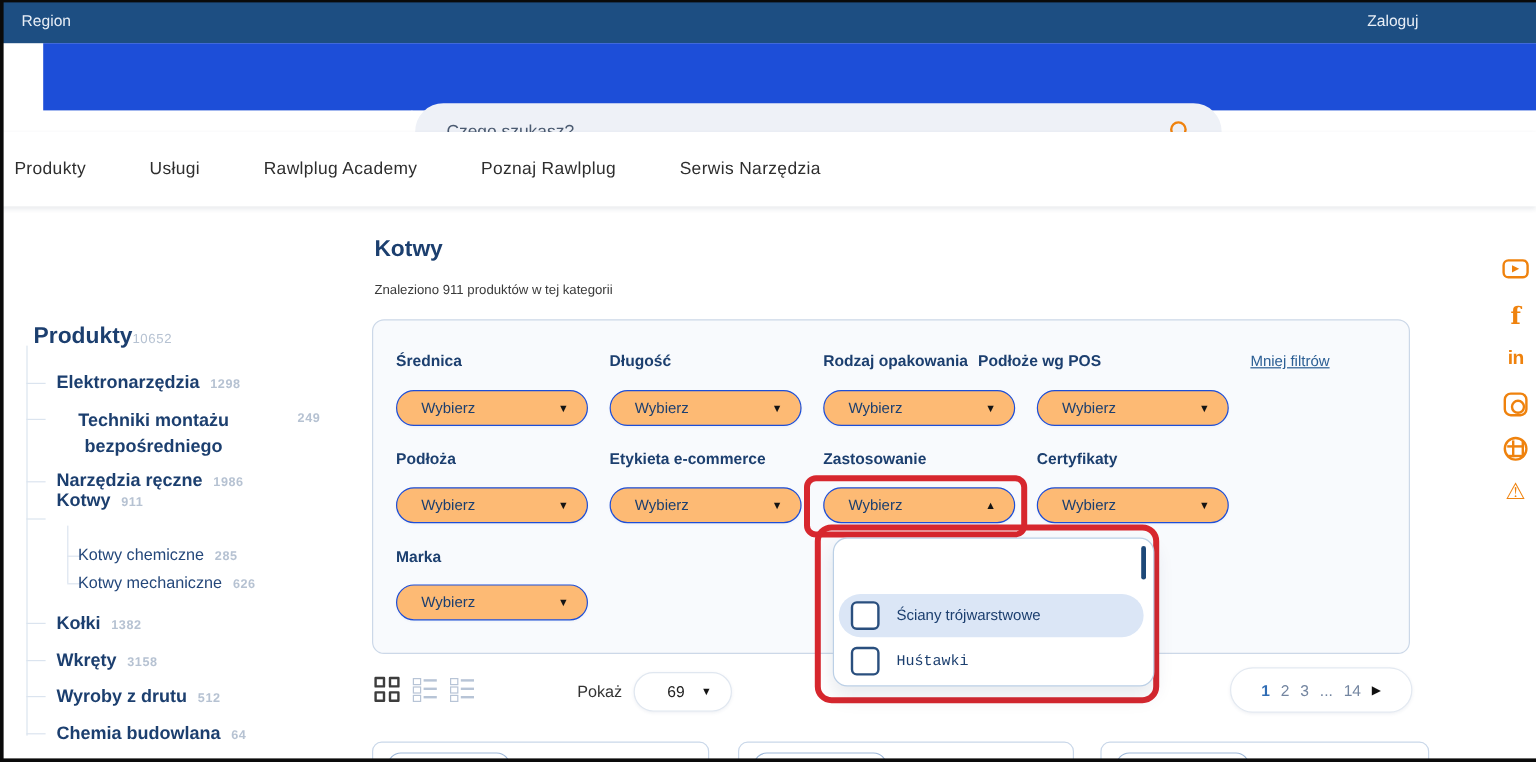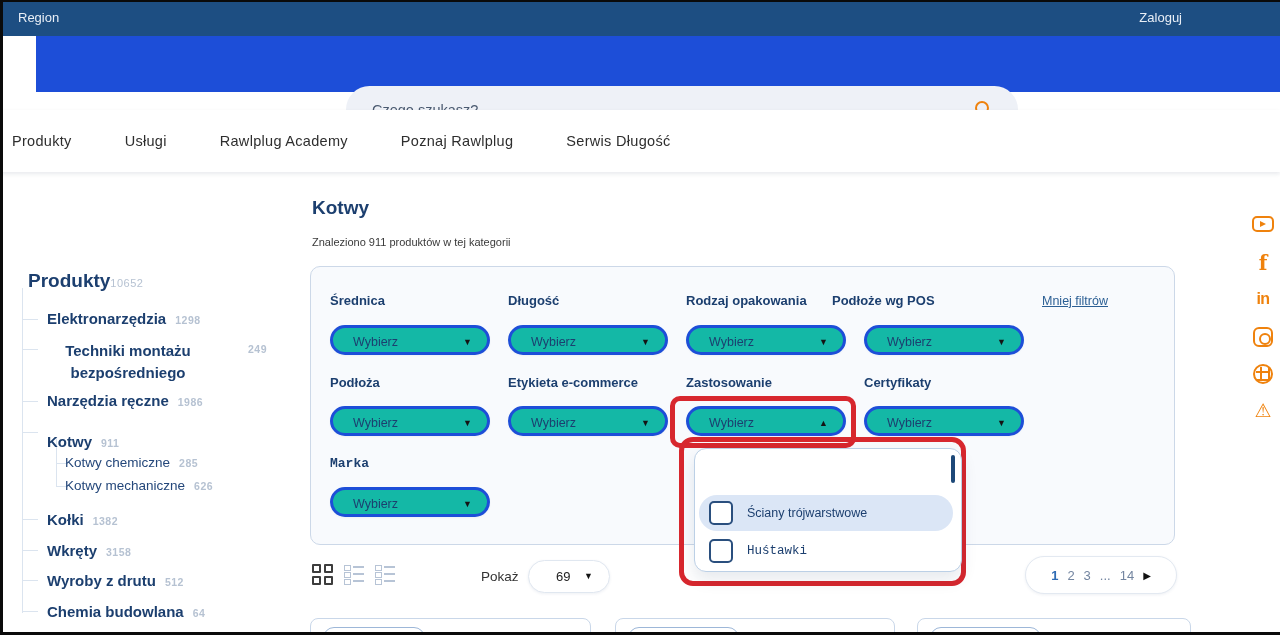--- a/index.html
+++ b/index.html
@@ -51,21 +51,21 @@
   .s-item.wrap { white-space:normal; width:162px; line-height:1.45;text-align:center; }
   .s-item.wrap .cnt { position:absolute; left:201px; top:2px; margin-left:0; }
 
   
   .page-title { position:absolute; left:312px; top:197px; font-size:19px; font-weight:bold; color:#1c3f6f; }
   .results-line { position:absolute; left:312px; top:236px; font-size:11px; color:#3a3a3a; }
 
   
   .fpanel { position:absolute; left:310px; top:266px; width:865px; height:279px; background:#f8fafd; border:1px solid #ccd8e8; border-radius:10px; }
   .flabel { position:absolute; font-size:13px; font-weight:bold; color:#1c3f6f; white-space:nowrap; }
-  .fselect { position:absolute; width:160px; height:30px; background:#14b8a6; border:3px solid #1d4ed8; border-radius:16px; cursor:pointer; box-shadow:0 1px 2px rgba(40,70,110,0.05);text-align:center; }
+  .fselect { position:absolute; width:160px; height:30px; background:#fdba74; border:1px solid #1d4ed8; border-radius:16px; cursor:pointer; box-shadow:0 1px 2px rgba(40,70,110,0.05);text-align:center; }
   .fselect .sel-text { position:absolute; left:20px; top:7px; font-size:12.5px; color:#1c3f6f; }
   .fselect .caret { position:absolute; right:15px; top:9px; font-size:9px; color:#141414; }
   .more-link { position:absolute; left:1042px; top:294px; font-size:12.5px; color:#2c5f94; text-decoration:underline; cursor:pointer; }
 
   
   .ann-trigger { position:absolute; left:670px; top:396px; width:186px; height:52px; border:5px solid #d7272e; border-radius:10px; z-index:8; pointer-events:none; }
   .ann-panel   { position:absolute; left:679px; top:437px; width:287px; height:149px; border:5px solid #d7272e; border-radius:14px; z-index:9; pointer-events:none; }
   .dd-panel { position:absolute; left:694px; top:448px; width:268px; height:124px; background:#fff; border:1px solid #bcd0e6; border-radius:12px; box-shadow:0 8px 16px rgba(20,50,90,0.10); z-index:10; }
   .dd-scroll { position:absolute; right:6px; top:6px; width:4px; height:28px; background:#1d4878; border-radius:2px; }
   .dd-row { position:absolute; left:4px; width:254px; height:36px; cursor:pointer; }
@@ -135,21 +135,21 @@
       <input type="text" placeholder="Czego szukasz?" style="">
       <span class="mag"></span>
     </div>
   </div>
 
   <div class="mainnav">
     <span class="navitem">Produkty</span>
     <span class="navitem">Usługi</span>
     <span class="navitem">Rawlplug Academy</span>
     <span class="navitem">Poznaj Rawlplug</span>
-    <span class="navitem">Serwis Długość</span>
+    <span class="navitem">Serwis Narzędzia</span>
   </div>
 
   <div class="sidebar">
     <div class="tree-vline" style="left:22px; top:288px; width:1px; height:325px;"></div>
     <div class="tree-tick" style="left:22px; top:319px; width:16px;"></div>
     <div class="tree-tick" style="left:22px; top:349px; width:16px;"></div>
     <div class="tree-tick" style="left:22px; top:401px; width:16px;"></div>
     <div class="tree-tick" style="left:22px; top:432px; width:16px;"></div>
     <div class="tree-tick" style="left:22px; top:519px; width:16px;"></div>
     <div class="tree-tick" style="left:22px; top:550px; width:16px;"></div>
@@ -165,21 +165,21 @@
 
     <div class="s-item lvl1" style="top:310px;">
       <span>Elektronarzędzia</span><span class="cnt">1298</span>
     </div>
     <div class="s-item lvl1 wrap" style="top:340px;">
       <span>Techniki montażu bezpośredniego</span><span class="cnt">249</span>
     </div>
     <div class="s-item lvl1" style="top:392px;">
       <span>Narzędzia ręczne</span><span class="cnt">1986</span>
     </div>
-    <div class="s-item lvl1" style="top:433px;">
+    <div class="s-item lvl1" style="top:409px;">
       <span>Kotwy</span><span class="cnt">911</span>
     </div>
     <div class="s-item lvl2" style="top:455px;">
       <span>Kotwy chemiczne</span><span class="cnt">285</span>
     </div>
     <div class="s-item lvl2" style="top:478px;">
       <span>Kotwy mechaniczne</span><span class="cnt">626</span>
     </div>
     <div class="s-item lvl1" style="top:511px;">
       <span>Kołki</span><span class="cnt">1382</span>
@@ -196,21 +196,21 @@
   </div>
 
   <div class="page-title">Kotwy</div>
   <div class="results-line">Znaleziono 911 produktów w tej kategorii</div>
 
   <div class="fpanel"></div>
 
   <span class="flabel" style="left:330px; top:293px;">Średnica</span>
   <span class="flabel" style="left:508px; top:293px;">Długość</span>
   <span class="flabel" style="left:686px; top:293px;">Rodzaj opakowania</span>
-  <span class="flabel" style="left:832px; top:293px;text-align:right;">Podłoże wg POS</span>
+  <span class="flabel" style="left:815px; top:293px;text-align:right;">Podłoże wg POS</span>
   <span class="more-link">Mniej filtrów</span>
 
   <div class="fselect" style="left:330px; top:325px;">
     <span class="sel-text">Wybierz</span>
       <span class="caret">▼</span>
   </div>
   <div class="fselect" style="left:508px; top:325px;">
     <span class="sel-text">Wybierz</span>
       <span class="caret">▼</span>
   </div>
@@ -238,21 +238,21 @@
   </div>
   <div class="fselect" style="left:686px; top:406px; z-index:11;">
     <span class="sel-text">Wybierz</span>
       <span class="caret">▲</span>
   </div>
   <div class="fselect" style="left:864px; top:406px;">
     <span class="sel-text">Wybierz</span>
       <span class="caret">▼</span>
   </div>
 
-  <span class="flabel" style="left:330px; top:456px;font-family:Liberation Mono, monospace;">Marka</span>
+  <span class="flabel" style="left:330px; top:456px;">Marka</span>
   <div class="fselect" style="left:330px; top:487px;">
     <span class="sel-text">Wybierz</span>
       <span class="caret">▼</span>
   </div>
 
   <div class="ann-trigger"></div>
   <div class="ann-panel"></div>
 
   <div class="dd-panel">
     <div class="dd-scroll"></div>

